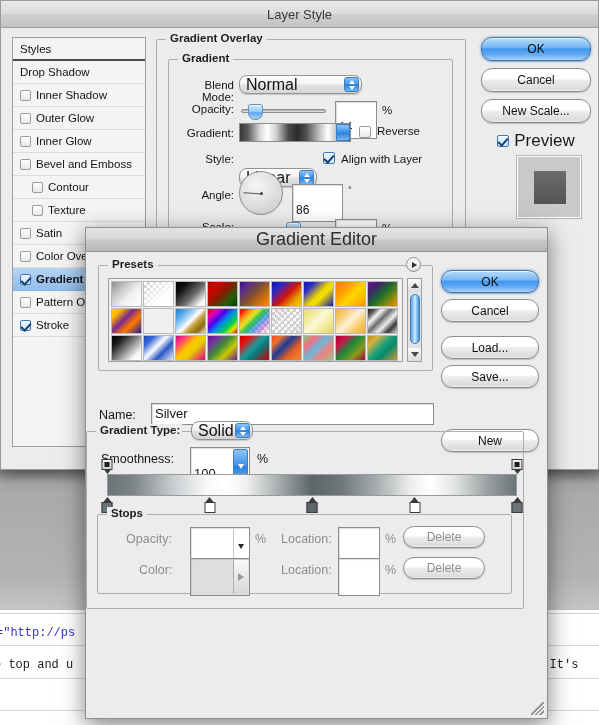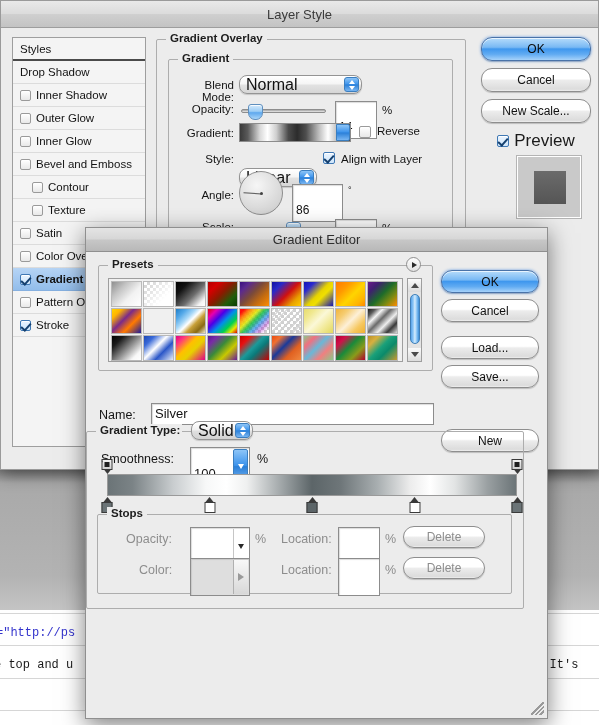--- a/index.html
+++ b/index.html
@@ -150,21 +150,21 @@
   #gradient-editor{
     position:absolute;left:85px;top:227px;width:463px;height:492px;
     background:#ececec;border:1px solid #8f8f8f;box-sizing:border-box;
     box-shadow:0 6px 22px rgba(0,0,0,.5);
   }
   #ge-titlebar{
     position:absolute;left:0;top:0;right:0;height:23px;
     background:linear-gradient(180deg,#e4e4e4 0%,#d7d7d7 46%,#c6c6c6 54%,#b8b8b8 100%);
     border-bottom:1px solid #8f8f8f;
     display:flex;align-items:center;justify-content:center;
-    font-size:13px;color:#2e2e2e;text-align:right;
+    font-size:18px;color:#2e2e2e;text-align:right;
   }
   #presets-group{left:12px;top:37px;width:335px;height:106px;}
   #presets-flyout{
     position:absolute;left:320px;top:29px;width:15px;height:15px;border-radius:50%;
     background:linear-gradient(180deg,#fdfdfd,#e2e2e2);border:1px solid #8f8f8f;box-sizing:border-box;
     display:flex;align-items:center;justify-content:center;
   }
   #presets-flyout:after{
     content:"";width:0;height:0;border-top:3.5px solid transparent;border-bottom:3.5px solid transparent;
     border-left:5px solid #2a2a2a;margin-left:2px;

